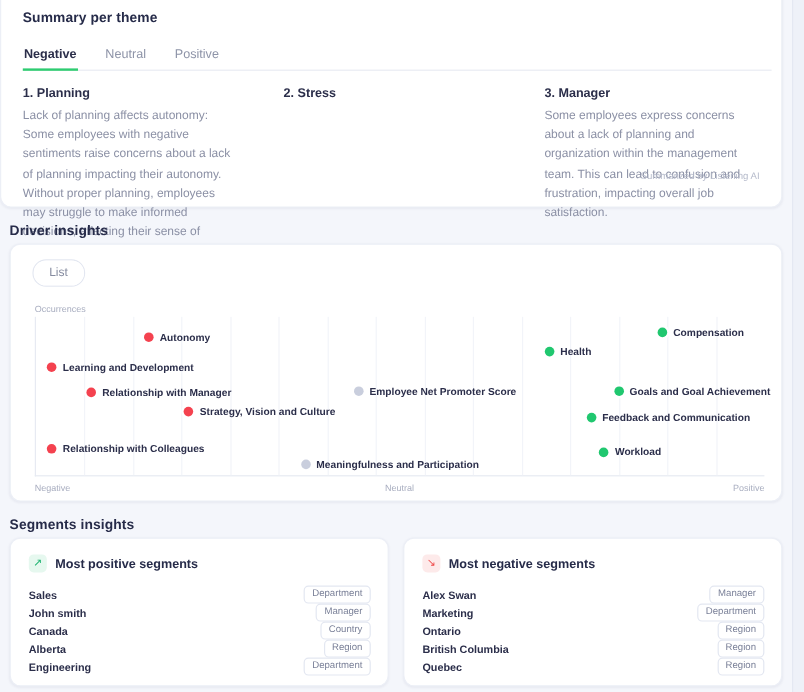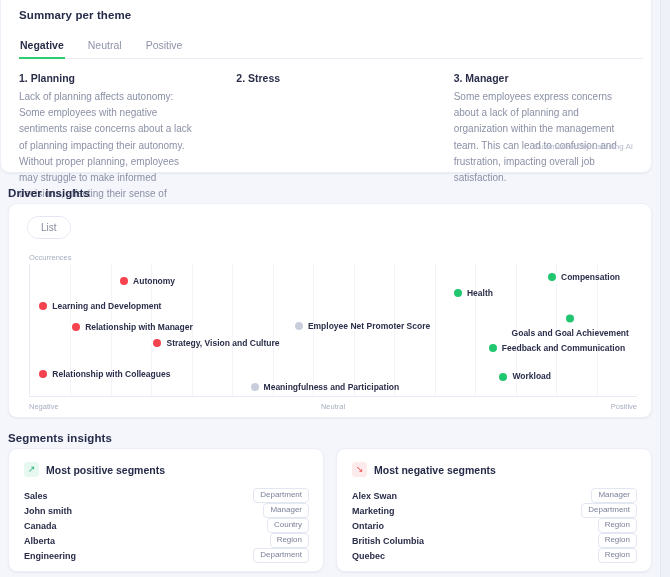--- a/index.html
+++ b/index.html
@@ -350,21 +350,21 @@
           <span class="pt-label">Meaningfulness and Participation</span>
         </div>
         <div class="pt" style="left: 86%; top: 10%;">
           <span class="dot" style="background: rgb(32, 199, 111);"></span>
           <span class="pt-label">Compensation</span>
         </div>
         <div class="pt" style="left: 70.5%; top: 22%;">
           <span class="dot" style="background: rgb(32, 199, 111);"></span>
           <span class="pt-label">Health</span>
         </div>
-        <div class="pt" style="left: 80%; top: 47%; flex-direction: column;">
+        <div class="pt" style="left: 80%; top: 47%;">
           <span class="dot" style="background: rgb(32, 199, 111);"></span>
           <span class="pt-label">Goals and Goal Achievement</span>
         </div>
         <div class="pt" style="left: 69%; top: 64%; padding-left: 44px;">
           <span class="dot" style="background: rgb(32, 199, 111);"></span>
           <span class="pt-label">Feedback and Communication</span>
         </div>
         <div class="pt" style="left: 78%; top: 85%; align-items: flex-end;">
           <span class="dot" style="background: rgb(32, 199, 111);"></span>
           <span class="pt-label">Workload</span>

